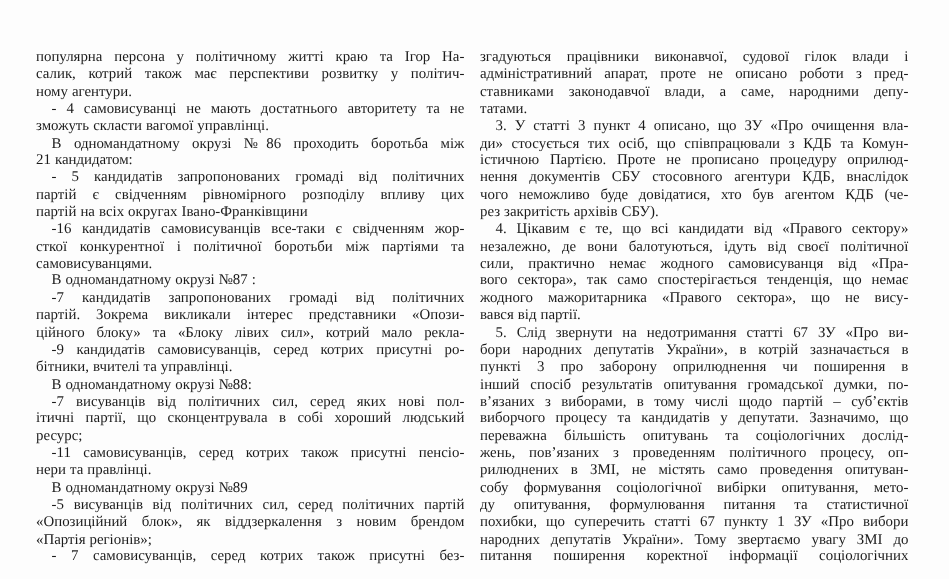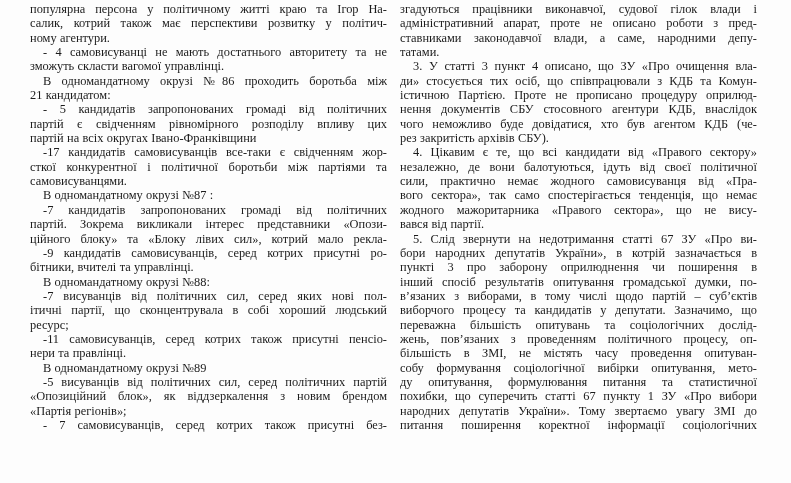--- a/index.html
+++ b/index.html
@@ -18,20 +18,21 @@
     column-gap: 13px;
     font-family: "Liberation Serif", "DejaVu Serif", serif;
     color: #1b1b1b;
     font-size: 12.4px;
     line-height: 14.35px;
     overflow: hidden;
   }
   .column {
     flex: 1 1 0;
     min-width: 0;
+    margin-top: 38px;
   }
   .line {
     height: 14.35px;
     overflow: hidden;
     white-space: normal;
     word-spacing: 0.02em;
   }
   .line.j {
     text-align: justify;
     text-align-last: justify;
@@ -49,21 +50,21 @@
       <div class="line j">популярна персона у політичному житті краю та Ігор На-</div>
       <div class="line j">салик, котрий також має перспективи розвитку у політич-</div>
       <div class="line">ному агентури.</div>
       <div class="line j i">- 4 самовисуванці не мають достатнього авторитету та не</div>
       <div class="line">зможуть скласти вагомої управлінці.</div>
       <div class="line j i">В одномандатному окрузі №86 проходить боротьба між</div>
       <div class="line">21 кандидатом:</div>
       <div class="line j i">- 5 кандидатів запропонованих громаді від політичних</div>
       <div class="line j">партій є свідченням рівномірного розподілу впливу цих</div>
       <div class="line">партій на всіх округах Івано-Франківщини</div>
-      <div class="line j i">-17 кандидатів самовисуванців все-таки є свідченням жор-</div>
+      <div class="line j i">-16 кандидатів самовисуванців все-таки є свідченням жор-</div>
       <div class="line j">сткої конкурентної і політичної боротьби між партіями та</div>
       <div class="line">самовисуванцями.</div>
       <div class="line i">В одномандатному окрузі №87 :</div>
       <div class="line j i">-7 кандидатів запропонованих громаді від політичних</div>
       <div class="line j">партій. Зокрема викликали інтерес представники «Опози-</div>
       <div class="line j">ційного блоку» та «Блоку лівих сил», котрий мало рекла-</div>
       <div class="line j i">-9 кандидатів самовисуванців, серед котрих присутні ро-</div>
       <div class="line">бітники, вчителі та управлінці.</div>
       <div class="line i">В одномандатному окрузі №88:</div>
       <div class="line j i">-7 висуванців від політичних сил, серед яких нові пол-</div>
@@ -95,20 +96,20 @@
       <div class="line j">жодного мажоритарника «Правого сектора», що не вису-</div>
       <div class="line">вався від партії.</div>
       <div class="line j i">5. Слід звернути на недотримання статті 67 ЗУ «Про ви-</div>
       <div class="line j">бори народних депутатів України», в котрій зазначається в</div>
       <div class="line j">пункті 3 про заборону оприлюднення чи поширення в</div>
       <div class="line j">інший спосіб результатів опитування громадської думки, по-</div>
       <div class="line j">в’язаних з виборами, в тому числі щодо партій – суб’єктів</div>
       <div class="line j">виборчого процесу та кандидатів у депутати. Зазначимо, що</div>
       <div class="line j">переважна більшість опитувань та соціологічних дослід-</div>
       <div class="line j">жень, пов’язаних з проведенням політичного процесу, оп-</div>
-      <div class="line j">більшість в ЗМІ, не містять часу проведення опитуван-</div>
+      <div class="line j">рилюднених в ЗМІ, не містять само проведення опитуван-</div>
       <div class="line j">собу формування соціологічної вибірки опитування, мето-</div>
       <div class="line j">ду опитування, формулювання питання та статистичної</div>
       <div class="line j">похибки, що суперечить статті 67 пункту 1 ЗУ «Про вибори</div>
       <div class="line j">народних депутатів України». Тому звертаємо увагу ЗМІ до</div>
       <div class="line j">питання поширення коректної інформації соціологічних</div>
     </div>
 </div>
 
 </body></html>

